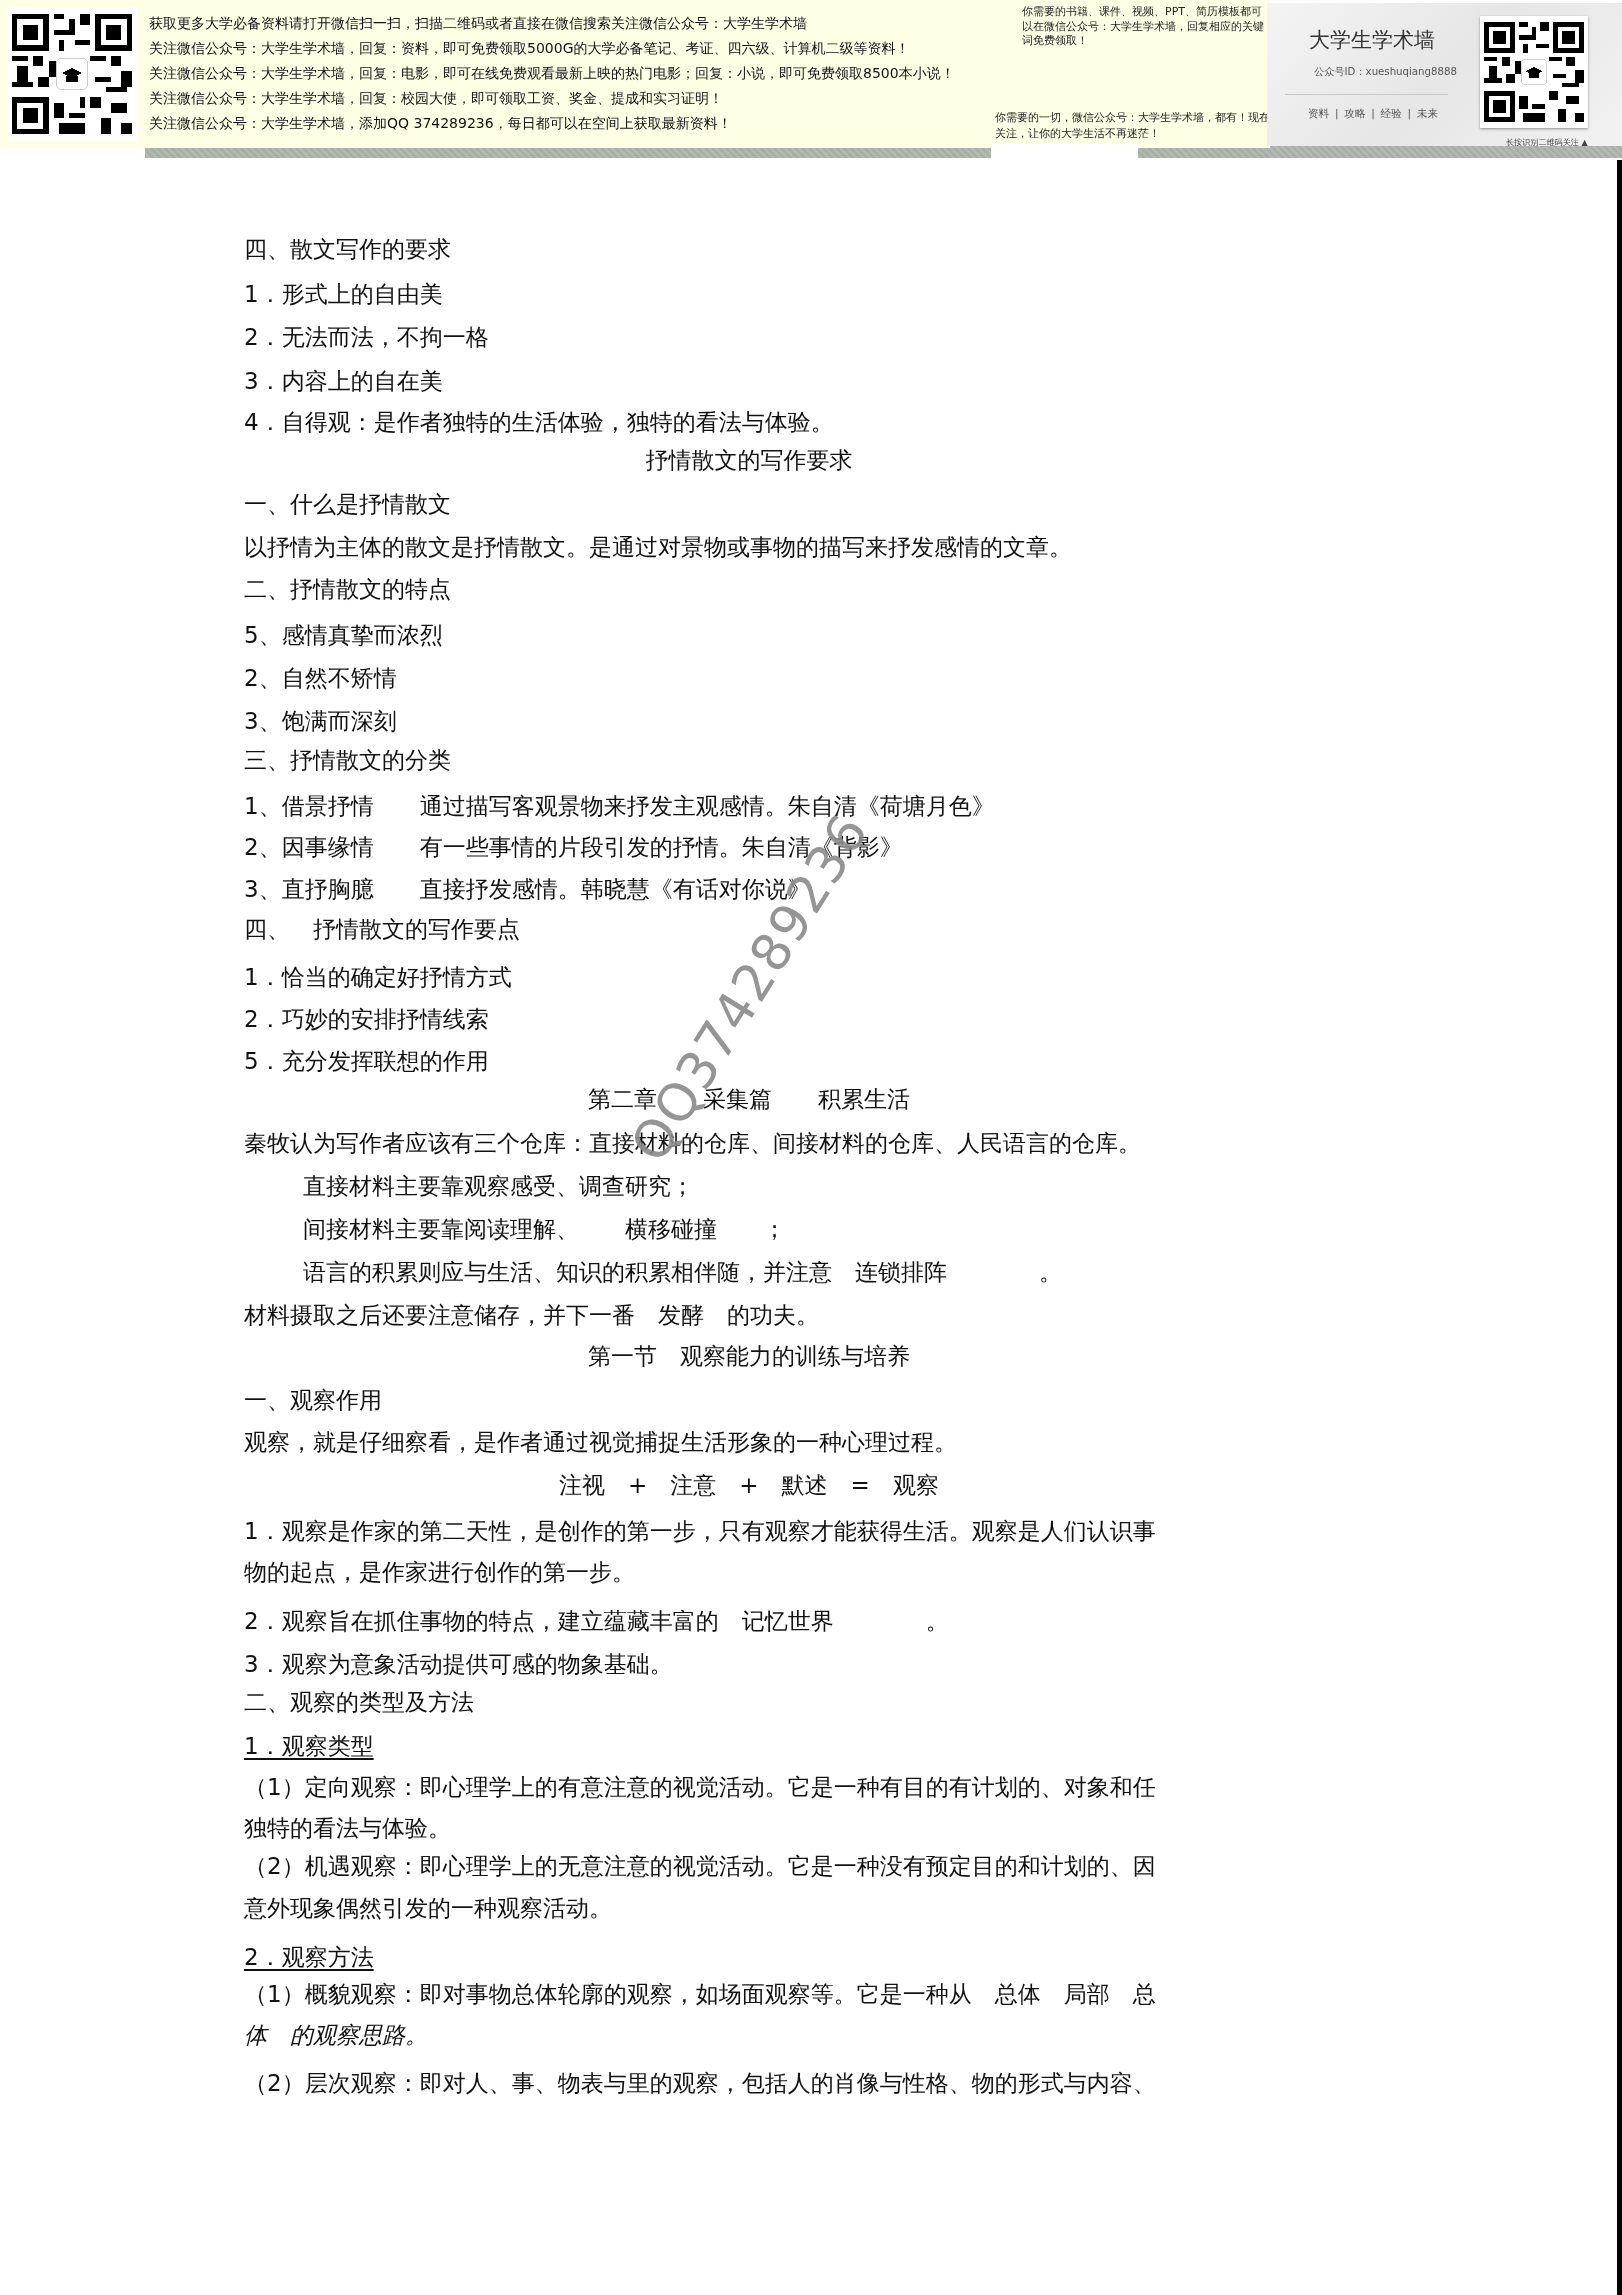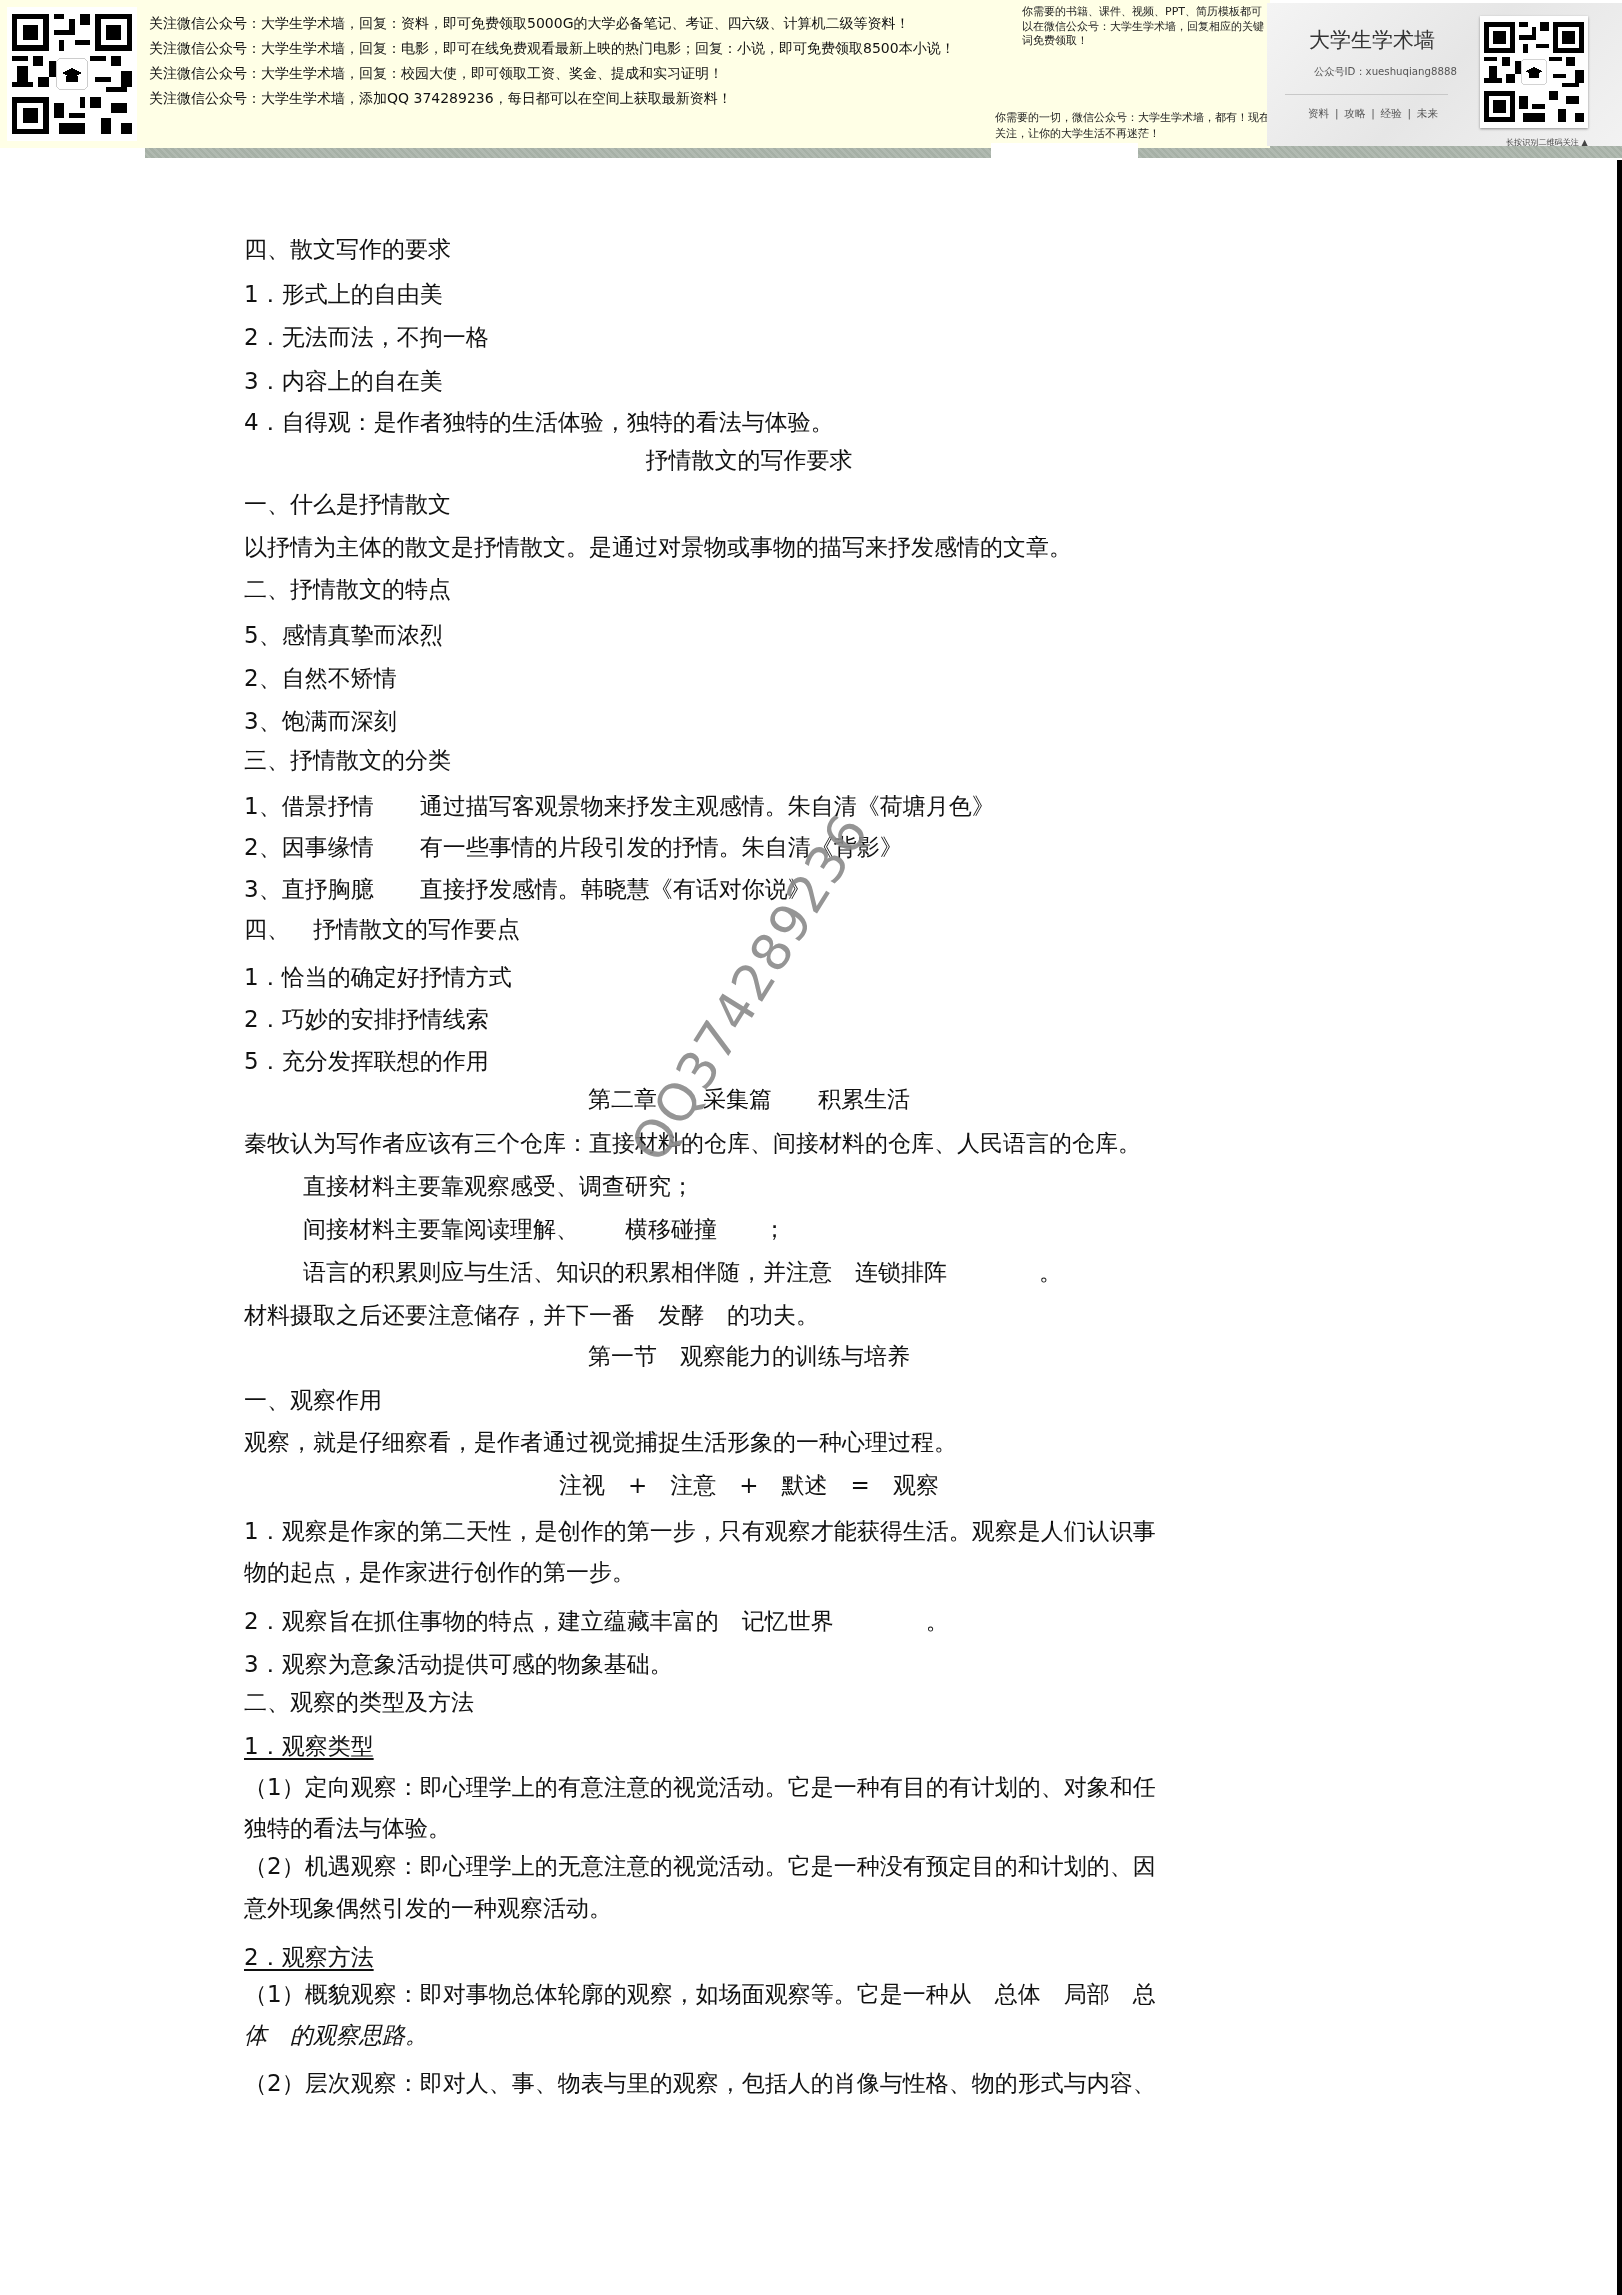--- a/index.html
+++ b/index.html
@@ -86,20 +86,21 @@
           <rect x="10" y="22" width="5" height="2"></rect>
         <rect x="14" y="17" width="1" height="2"></rect>
       </g>
       <rect x="9.5" y="9.5" width="6" height="6" rx="1" fill="#fff" stroke="#ccc" stroke-width="0.2"></rect>
       <path d="M10.5 12.3 L12.5 11.3 L14.5 12.3 L12.5 13.3 Z" fill="#000"></path>
       <rect x="11.3" y="12.8" width="2.4" height="1.2" fill="#000"></rect>
     </svg>
   </div>
 
   <div class="banner-lines">
+    <div class="banner-line">获取更多大学必备资料请打开微信扫一扫，扫描二维码或者直接在微信搜索关注微信公众号：大学生学术墙</div>
     <div class="banner-line">关注微信公众号：大学生学术墙，回复：资料，即可免费领取5000G的大学必备笔记、考证、四六级、计算机二级等资料！</div>
     <div class="banner-line">关注微信公众号：大学生学术墙，回复：电影，即可在线免费观看最新上映的热门电影；回复：小说，即可免费领取8500本小说！</div>
     <div class="banner-line">关注微信公众号：大学生学术墙，回复：校园大使，即可领取工资、奖金、提成和实习证明！</div>
     <div class="banner-line">关注微信公众号：大学生学术墙，添加QQ 374289236，每日都可以在空间上获取最新资料！</div>
   </div>
 
   <div class="banner-note-top">你需要的书籍、课件、视频、PPT、简历模板都可以在微信公众号：大学生学术墙，回复相应的关键词免费领取！</div>
   <div class="banner-note-bottom">你需要的一切，微信公众号：大学生学术墙，都有！现在关注，让你的大学生活不再迷茫！</div>
   <div class="banner-white-chip"></div>
 

